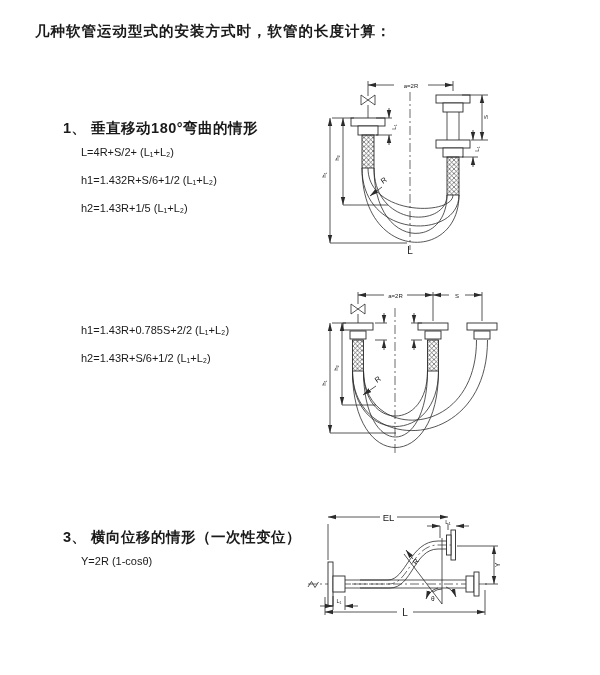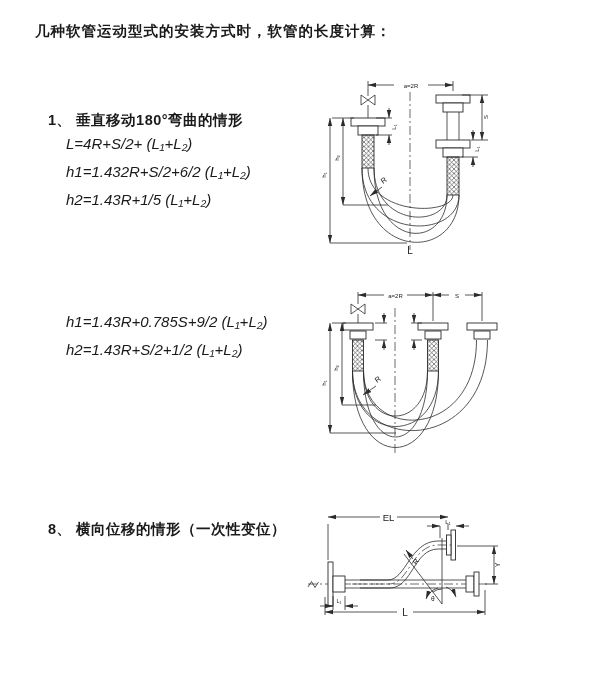--- a/index.html
+++ b/index.html
@@ -1,56 +1,57 @@
 <!DOCTYPE html>
 <html><head>
 <meta charset="utf-8">
 <style>
   html,body{margin:0;padding:0;}
   body{
     width:600px;height:675px;position:relative;background:#ffffff;overflow:hidden;
     font-family:"Liberation Sans","DejaVu Sans",sans-serif;color:#1a1a1a;
   }
   .title{position:absolute;left:35px;top:22px;font-size:14.5px;font-weight:700;letter-spacing:1px;white-space:nowrap;text-align:center;}
-  .section{position:absolute;left:48px;white-space:nowrap;}
+  .section{position:absolute;left:63px;white-space:nowrap;margin-top:8px;}
   .sec-heading{font-size:14.5px;font-weight:700;line-height:20px;letter-spacing:0.5px;}
   .formulas{padding-left:18px;}
-  .formula{margin:0;font-size:15px;line-height:28px;font-weight:400;font-style:italic;}
+  .formula{margin:0;font-size:11px;line-height:28px;font-weight:400;}
   .diagram{position:absolute;}
   svg .ln{stroke:#2b2b2b;stroke-width:0.8;fill:none;}
   svg .cl{stroke:#2b2b2b;stroke-width:0.7;fill:none;stroke-dasharray:9 3 2 3;}
   svg .fit{fill:#ffffff;stroke:#2b2b2b;stroke-width:0.9;}
   svg text{fill:#1a1a1a;font-family:"Liberation Sans","DejaVu Sans",sans-serif;}
   svg .dim{font-size:6px;}
   svg .dim-lg{font-size:10px;}
 </style>
 </head>
 <body>
 
 <div class="title">几种软管运动型式的安装方式时，软管的长度计算：</div>
 
 <div class="section" style="top:110px">
   <div class="sec-heading">1、 垂直移动180°弯曲的情形</div>
   <div class="formulas">
     <p class="formula">L=4R+S/2+ (L₁+L₂)</p>
-    <p class="formula">h1=1.432R+S/2+6/2 (L₁+L₂)</p>
+    <p class="formula">h1=1.432R+S/6+1/2 (L₁+L₂)</p>
     <p class="formula">h2=1.43R+1/5 (L₁+L₂)</p>
   </div>
 </div>
 
 <div class="section" style="top:308px">
   <div class="formulas">
-    <p class="formula">h1=1.43R+0.785S+9/2 (L₁+L₂)</p>
-    <p class="formula">h2=1.43R+S/2+1/2 (L₁+L₂)</p>
+    <p class="formula">h1=1.43R+0.785S+2/2 (L₁+L₂)</p>
+    <p class="formula">h2=1.43R+S/6+1/2 (L₁+L₂)</p>
   </div>
 </div>
 
 <div class="section" style="top:519px">
-  <div class="sec-heading">8、 横向位移的情形（一次性变位）</div>
+  <div class="sec-heading">3、 横向位移的情形（一次性变位）</div>
   <div class="formulas">
+    <p class="formula">Y=2R (1-cosθ)</p>
   </div>
 </div>
 
 <svg class="diagram" style="left:310px;top:70px" width="250" height="190" viewBox="0 0 250 190">
   <defs>
     <marker id="ar1" markerWidth="9" markerHeight="6" refX="8.4" refY="3" orient="auto-start-reverse" markerUnits="userSpaceOnUse">
       <path d="M0,0.7 L8.5,3 L0,5.3 Z" fill="#2b2b2b"></path>
     </marker>
     <pattern id="xh1" width="4.5" height="4.5" patternUnits="userSpaceOnUse">
       <path d="M0,0 L4.5,4.5 M4.5,0 L0,4.5" stroke="#3a3a3a" stroke-width="0.6"></path>

